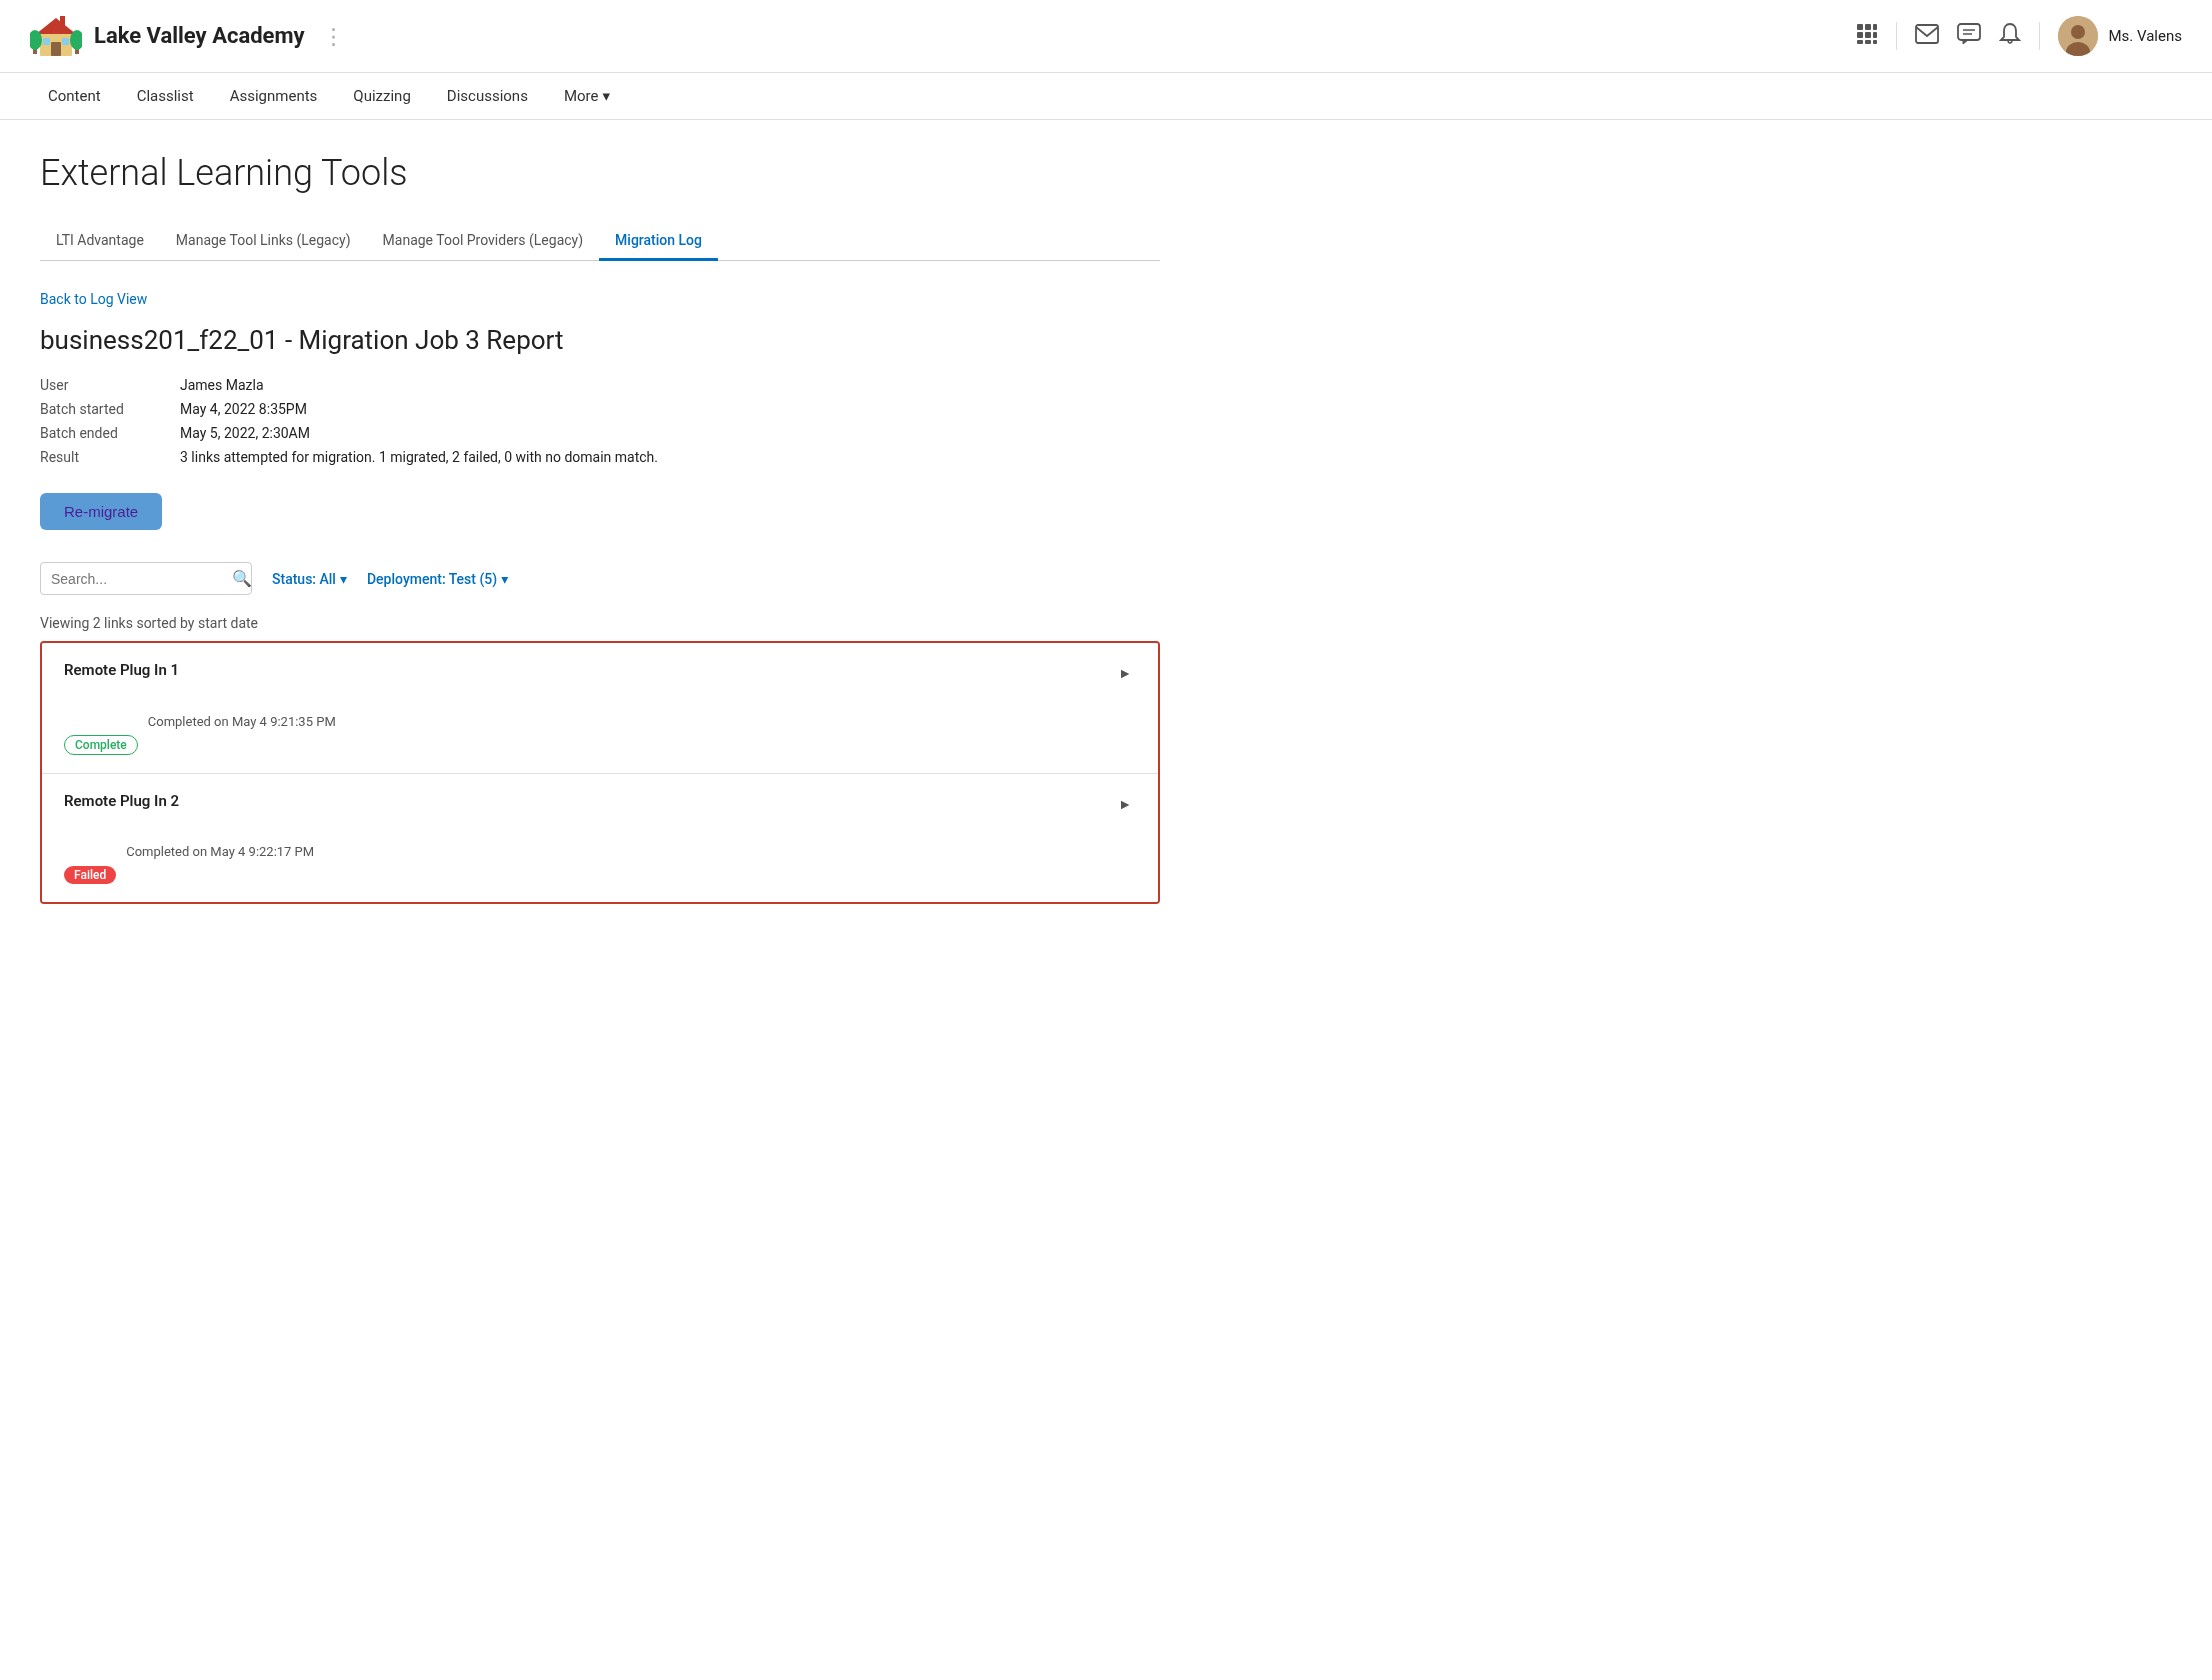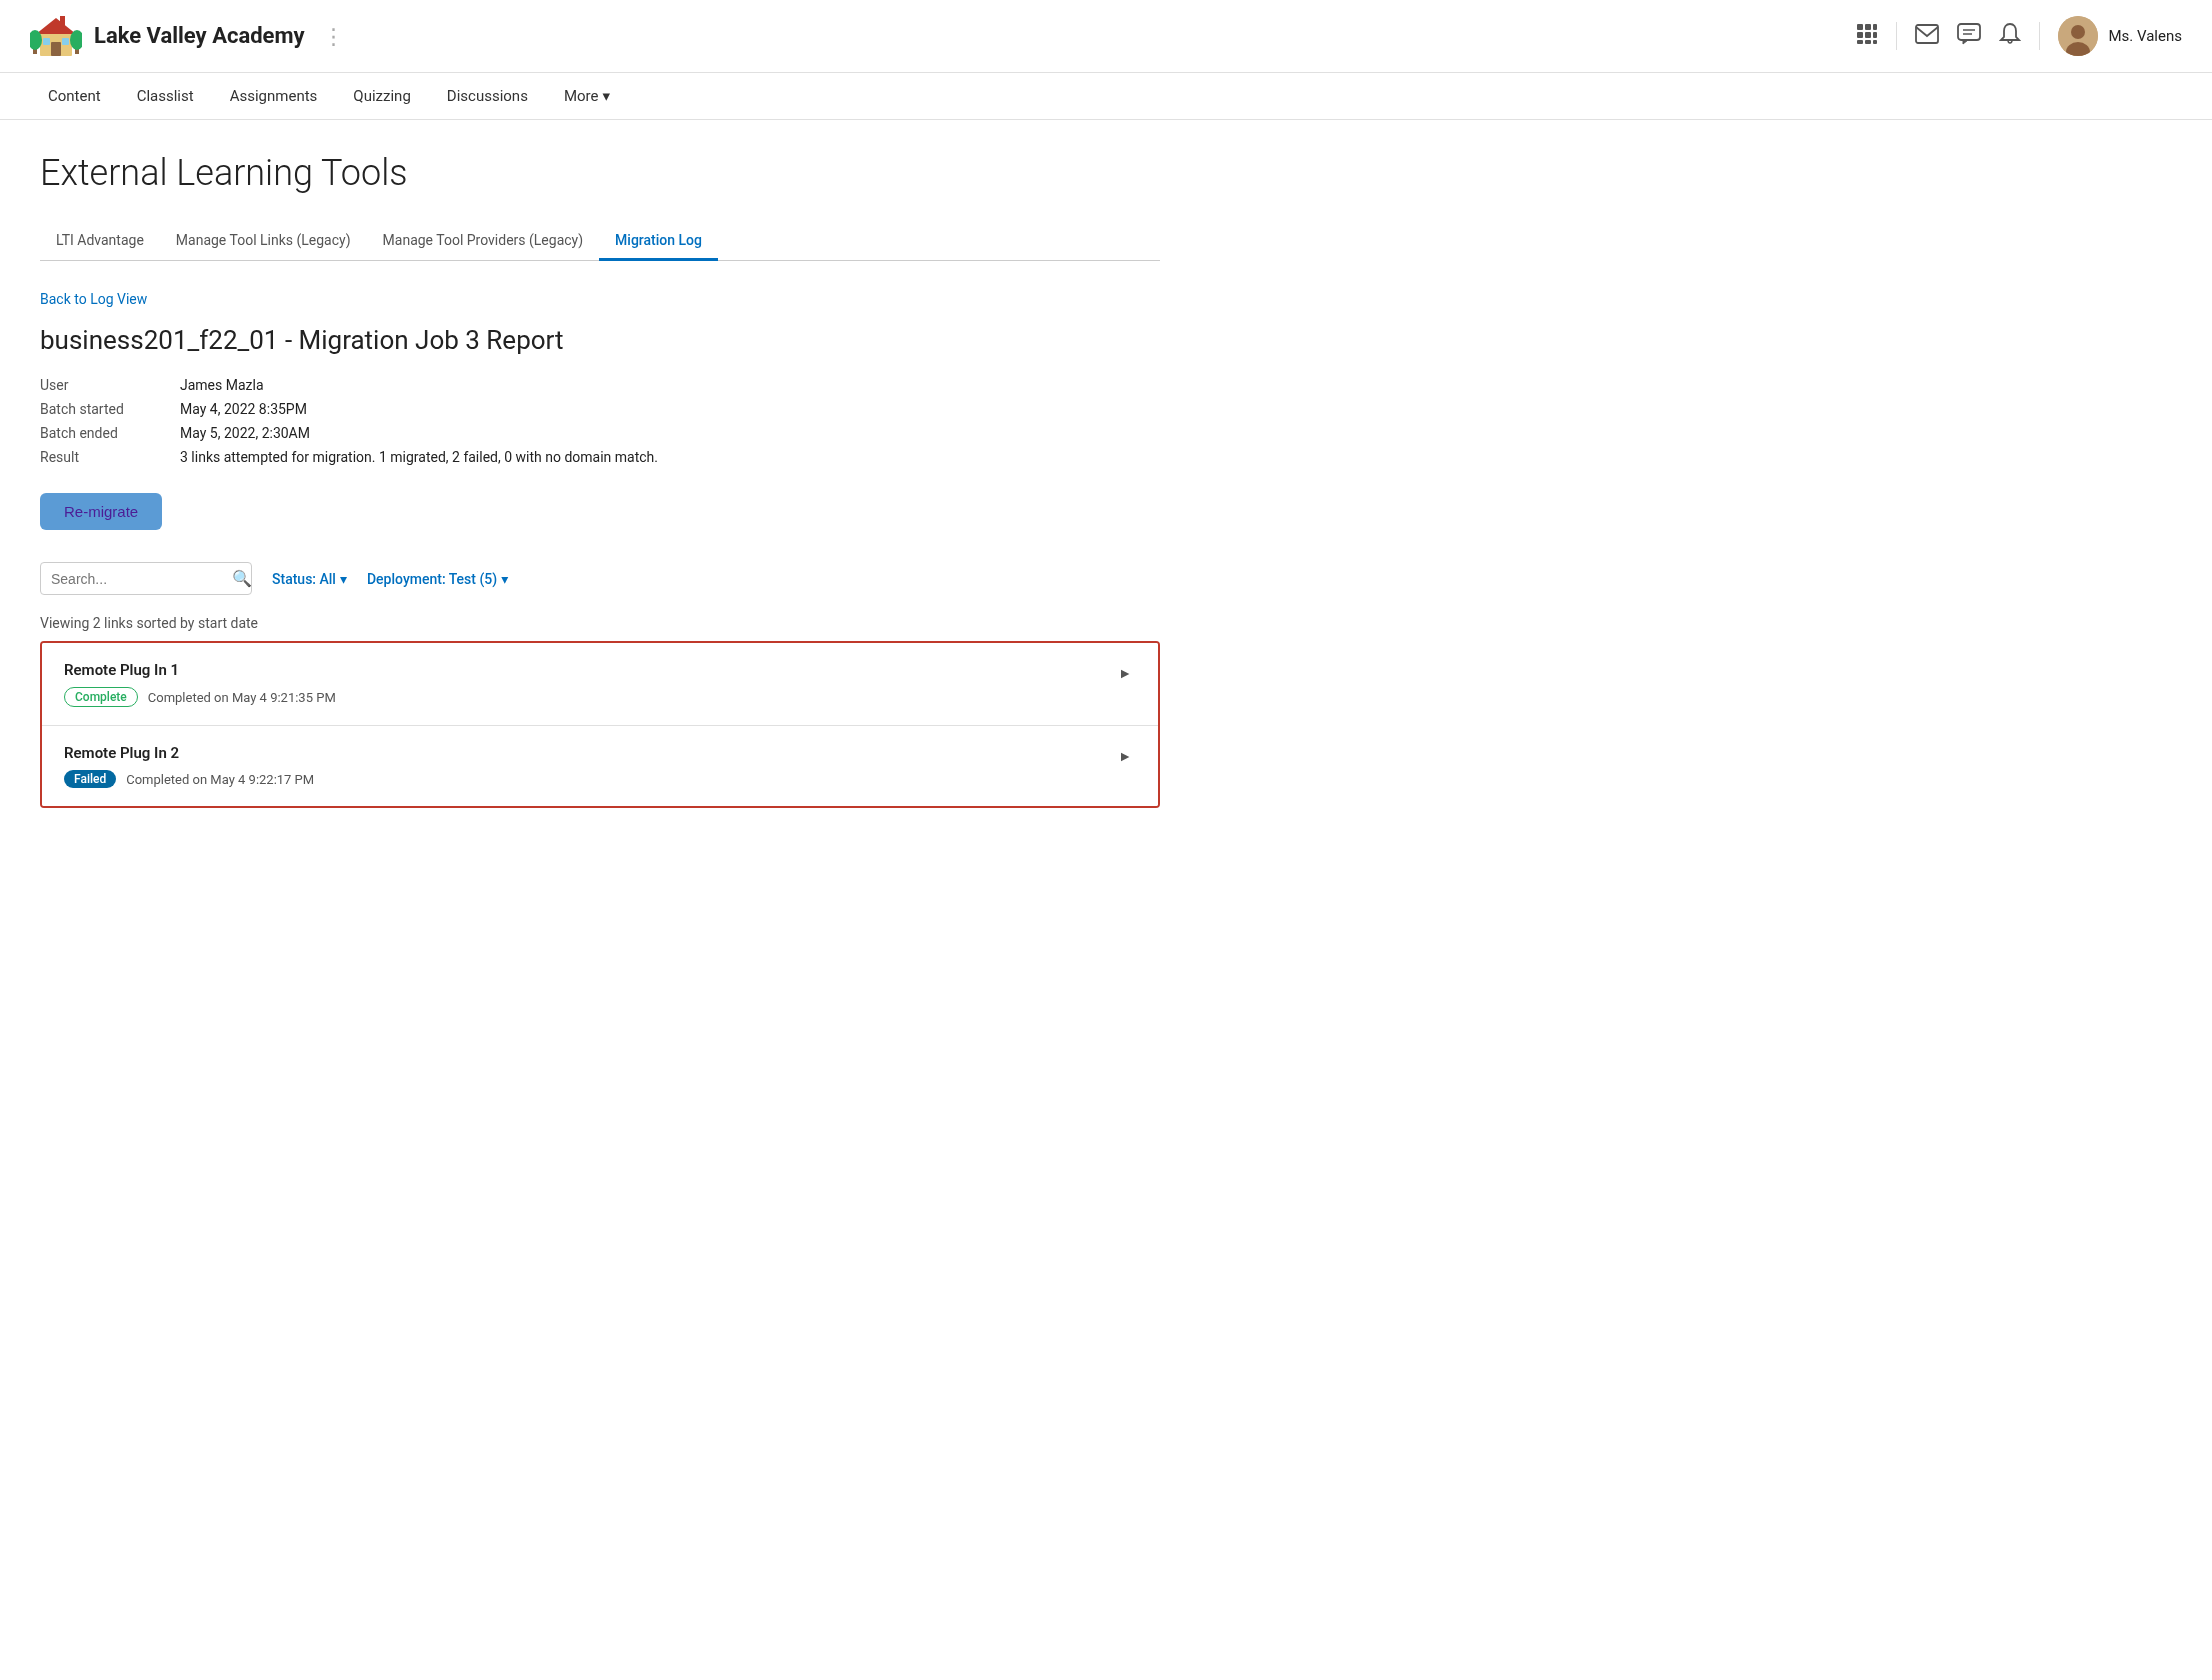--- a/index.html
+++ b/index.html
@@ -58,23 +58,23 @@
     
     .viewing-count { font-size: 14px; color: #555; margin-bottom: 10px; }
 
     
     .links-container { border: 2px solid #c0392b; border-radius: 4px; overflow: hidden; }
     .link-item { padding: 18px 22px; border-bottom: 1px solid #e0e0e0; display: flex; align-items: flex-start; justify-content: space-between; background: #fff; }
     .link-item:last-child { border-bottom: none; }
     .link-content { flex: 1; }
     .link-name { font-size: 15px; font-weight: 600; color: #222; margin-bottom: 8px; }
     .link-status-row { display: flex; align-items: center; gap: 10px; }
-    .badge { padding: 2px 10px; border-radius: 12px; font-size: 12px; font-weight: 500; }
+    .badge { padding: 2px 10px; border-radius: 12px; font-size: 12px; font-weight: 500; margin-top: 48px; }
     .badge-complete { background: #fff; border: 1.5px solid #27ae60; color: #27ae60; }
-    .badge-failed { background: #0369a1; color: #fff; border: none; }
+    .badge-failed { background: #ef4444; color: #fff; border: none; }
     .link-date { font-size: 13px; color: #555; }
     .chevron-right { color: #555; font-size: 14px; cursor: pointer; padding: 4px; }
   </style>
 </head>
 <body>
 
 <div class="header">
   <div class="header-left">
 
     <svg class="logo-icon" viewBox="0 0 52 52" xmlns="http://www.w3.org/2000/svg">

